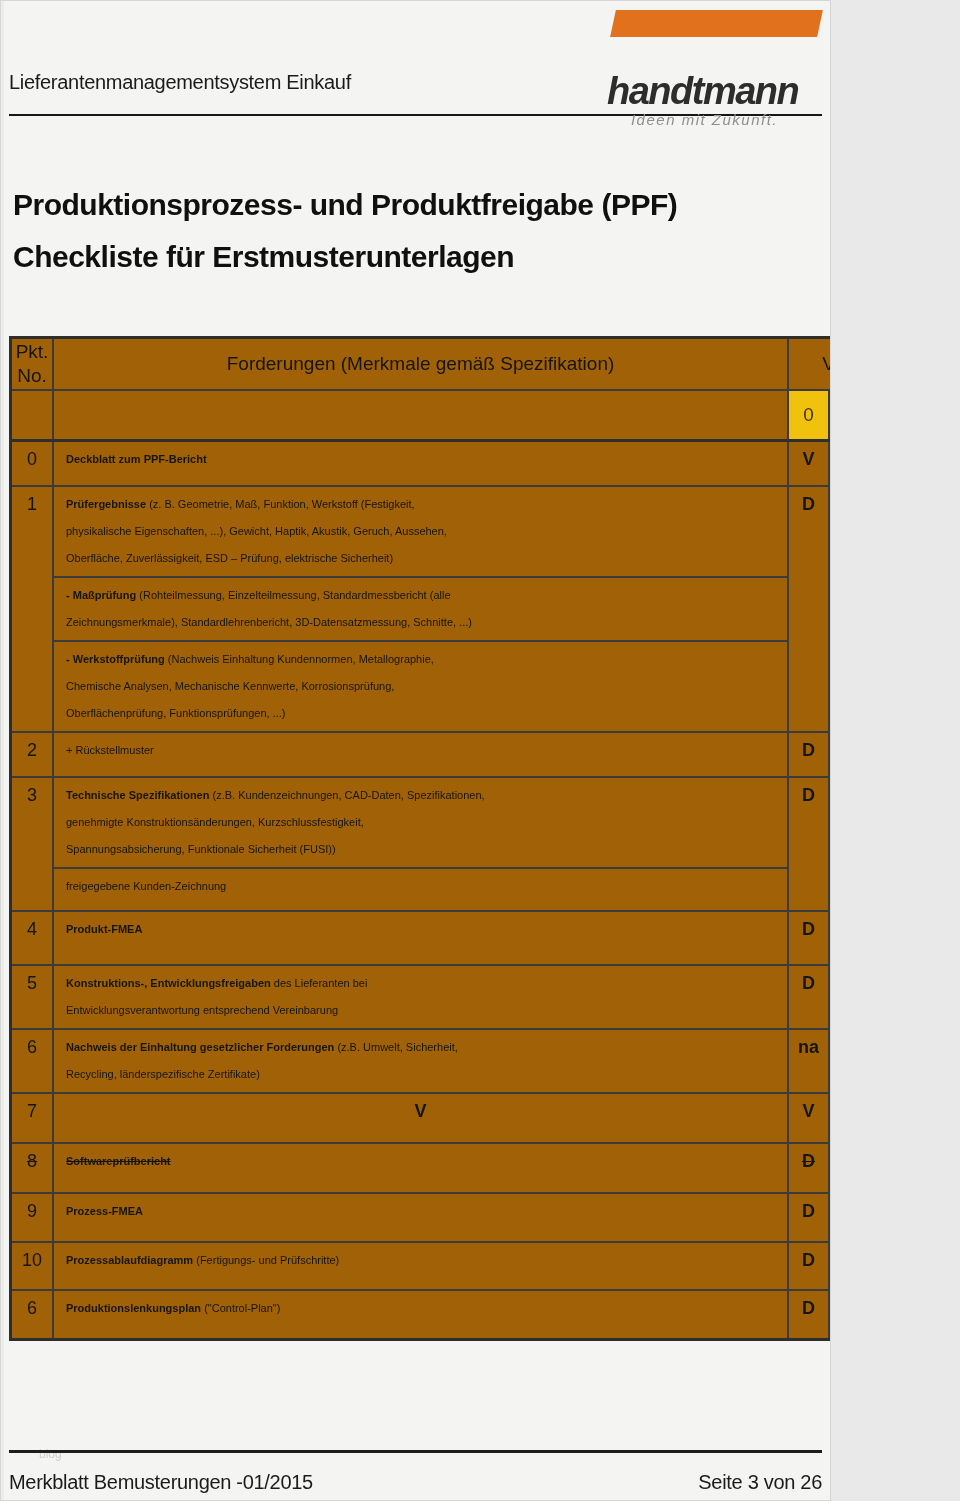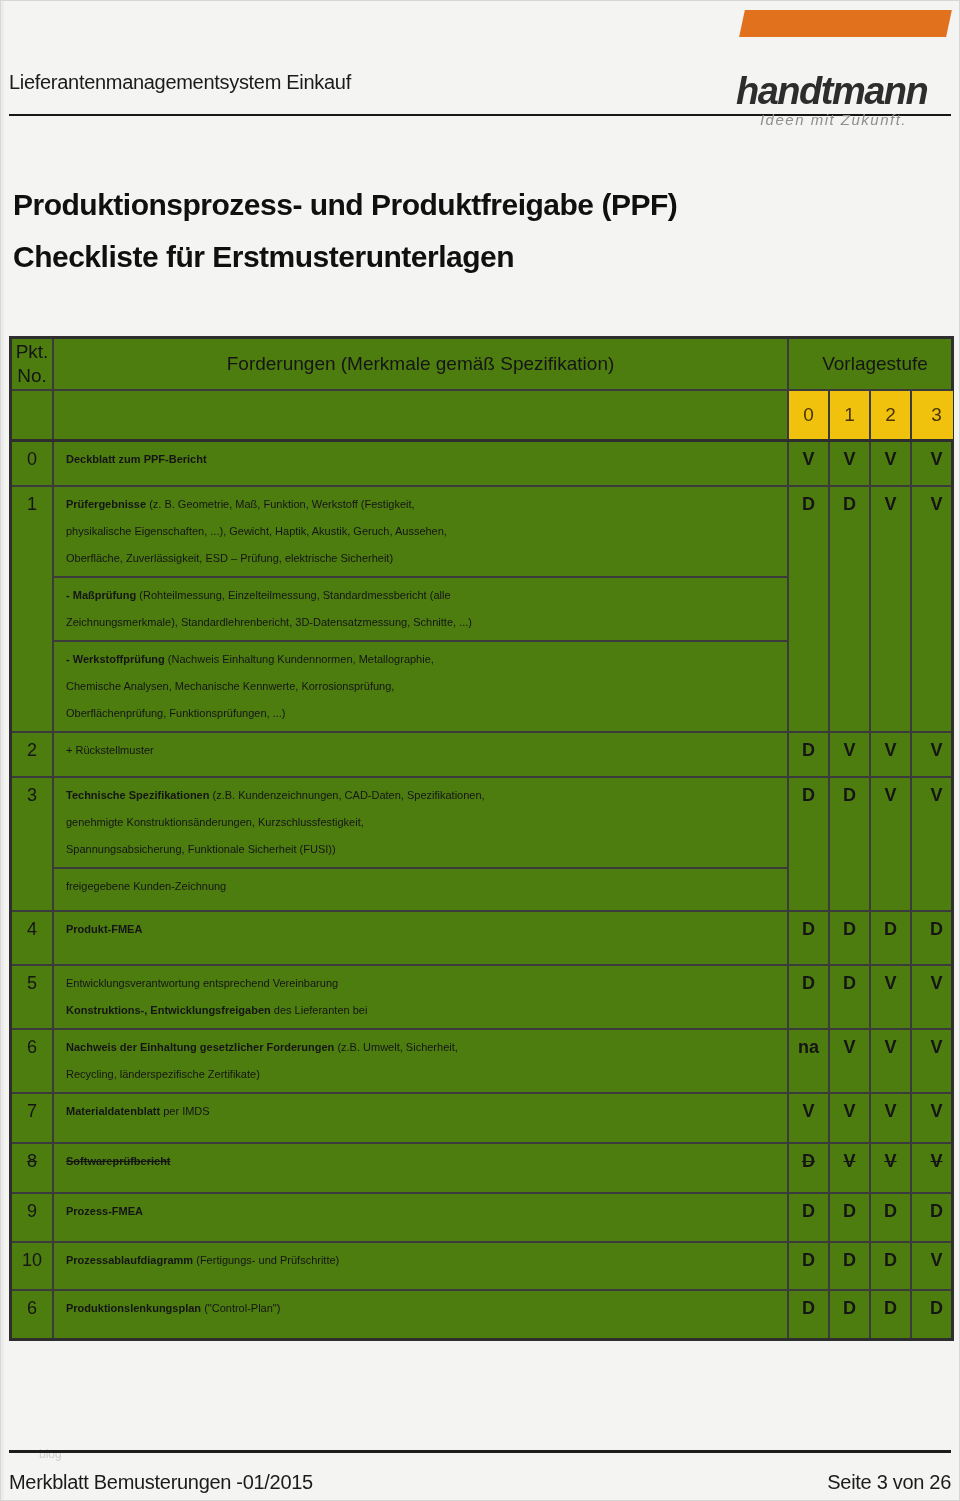--- a/index.html
+++ b/index.html
@@ -1,33 +1,33 @@
 <!DOCTYPE html>
 <html><head>
 <meta charset="utf-8">
 <style>
   * { margin:0; padding:0; box-sizing:border-box; }
   html,body { background:#e9e9e9; }
   body { font-family:"Liberation Sans", sans-serif; color:#151515; }
   .page {
-    position:relative; width:960px; height:1501px; background:#f4f4f2;
+    position:relative; width:831px; height:1501px; background:#f4f4f2;
     border:1px solid #d6d6d6; box-shadow: inset 3px 0 0 #ececea; overflow:hidden;
   }
   
   .doc-header { position:absolute; left:8px; right:8px; top:0; height:115px; border-bottom:2px solid #161616; }
   .system-label { position:absolute; left:0; bottom:20px; font-size:20px; letter-spacing:-0.3px; color:#1b1b1b; }
   .logo { position:absolute; right:2px; top:9px; width:213px; }
   .logo-bar { width:207px; height:27px; margin-left:6px; background:#E2711D; transform:skewX(-12deg); }
   .logo-name { margin-top:34px; text-align:right; padding-right:56px; font-size:38px; font-weight:bold; font-style:italic; letter-spacing:-1.5px; color:#2d2d2d; line-height:40px; }
   .logo-tagline { margin-top:0px; text-align:right; padding-right:42px; font-size:15px; font-style:italic; letter-spacing:1.5px; color:#8f8f8f; }
   
   .title-block { position:absolute; left:12px; top:178px; }
   .title-line { font-size:30px; font-weight:bold; letter-spacing:-0.5px; line-height:52px; color:#101010; }
   
-  .ctable { position:absolute; left:8px; top:335px; width:945px; border:3px solid #2e2e2e; background:#4d7c0f; }
+  .ctable { position:absolute; left:8px; top:335px; width:945px; border:3px solid #2e2e2e; background:#a16207; }
   .crow { display:grid; grid-template-columns:42px 735px 41px 41px 41px 41px; border-bottom:2px solid #3b3b3b; }
   .crow:last-child { border-bottom:none; }
   .crow > div { border-right:2px solid #3b3b3b; }
   .crow > div:last-child { border-right:none;padding-left:8px; }
   .hdr1 { grid-template-columns:42px 735px 164px; height:52px; }
   .hdr2 { grid-template-columns:42px 735px 41px 41px 41px 41px; height:51px; border-bottom:3px solid #2e2e2e; }
   .hcell { display:flex; align-items:center; justify-content:center; font-size:19px; text-align:center; line-height:24px; }
   .ycell { background:#F0C20E; display:flex; align-items:center; justify-content:center; font-size:19px; color:#4a3300; }
   .pkt { text-align:center; padding-top:7px; font-size:18px; }
   .req { display:flex; flex-direction:column; }
@@ -162,22 +162,22 @@
       <div class="stage">D</div>
       <div class="stage">D</div>
       <div class="stage">D</div>
       <div class="stage">D</div>
     </div>
 
     <div class="crow" style="min-height:49px">
       <div class="pkt">5</div>
       <div class="req">
         <div class="block">
+          <div class="tline"><span class="b">Konstruktions-, Entwicklungsfreigaben</span><span> des Lieferanten bei</span></div>
           <div class="tline">Entwicklungsverantwortung entsprechend Vereinbarung</div>
-          <div class="tline"><span class="b">Konstruktions-, Entwicklungsfreigaben</span><span> des Lieferanten bei</span></div>
         </div>
       </div>
       <div class="stage">D</div>
       <div class="stage">D</div>
       <div class="stage">V</div>
       <div class="stage">V</div>
     </div>
 
     <div class="crow" style="min-height:52px">
       <div class="pkt">6</div>
@@ -188,25 +188,20 @@
         </div>
       </div>
       <div class="stage">na</div>
       <div class="stage">V</div>
       <div class="stage">V</div>
       <div class="stage">V</div>
     </div>
 
     <div class="crow" style="min-height:50px">
       <div class="pkt">7</div>
-      <div class="req">
-        <div class="block">
-            <div class="tline"><span class="b">Materialdatenblatt</span><span> per IMDS</span></div>
-          </div>
-      </div>
       <div class="stage">V</div>
       <div class="stage">V</div>
       <div class="stage">V</div>
       <div class="stage">V</div>
     </div>
 
     <div class="crow struck" style="min-height:50px">
       <div class="pkt">8</div>
       <div class="req">
         <div class="block">

